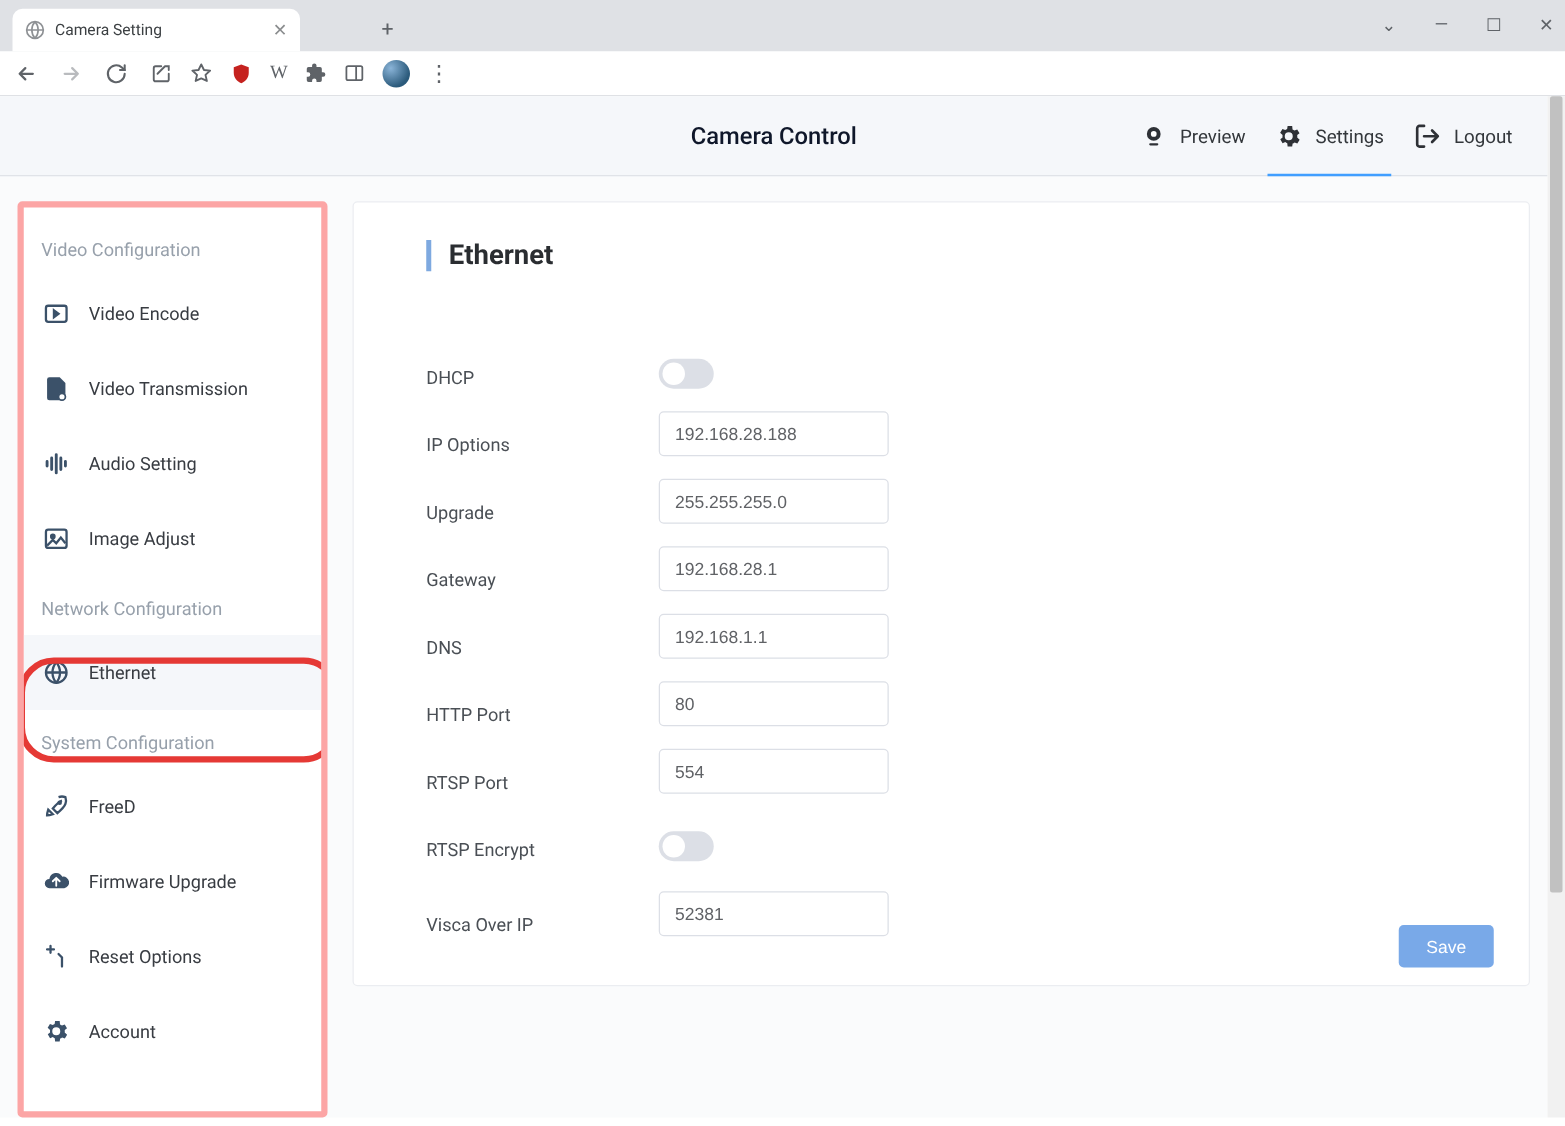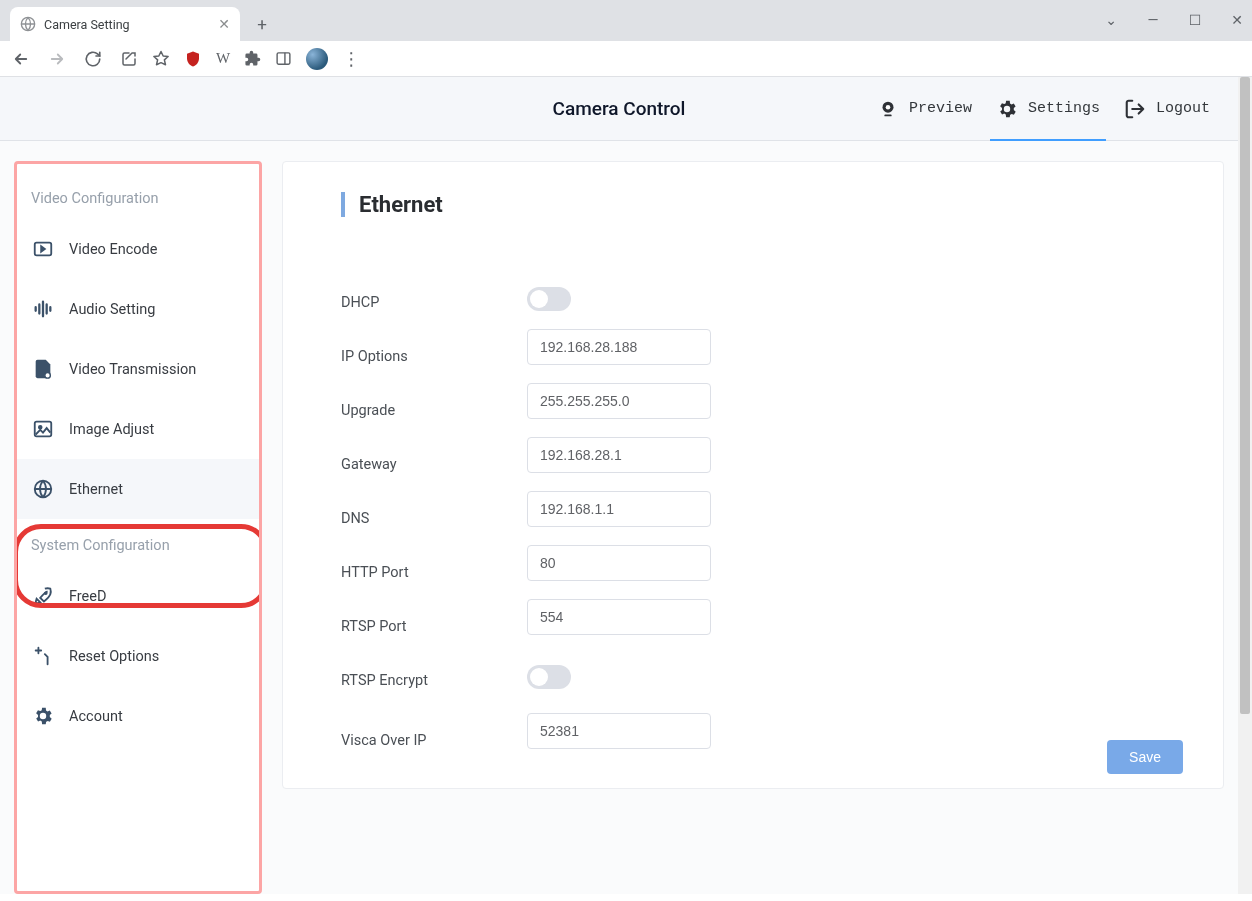--- a/index.html
+++ b/index.html
@@ -14,20 +14,21 @@
     position: relative;
   }
   
   .browser-chrome {
     height: 41px;
     background: #dfe1e5;
     display: flex;
     align-items: flex-end;
     padding-left: 10px;
     position: relative;
+    gap: 48px;
   }
   .tab {
     background: #fff;
     height: 34px;
     display: flex;
     align-items: center;
     padding: 0 10px;
     border-radius: 8px 8px 0 0;
     width: 230px;
     gap: 8px;
@@ -128,21 +129,20 @@
     color: #0f172a;
     font-weight: 500;
   }
   .topbar-right {
     margin-left: auto;
     display: flex;
     align-items: center;
     gap: 24px;
     padding-right: 28px;
     height: 100%;
-    font-family: Liberation Mono, monospace;
   }
   .topbar-item {
     display: flex;
     align-items: center;
     gap: 10px;
     color: #33373b;
     font-size: 15px;
     height: 100%;
     position: relative;
     cursor: pointer;
@@ -157,21 +157,21 @@
   }
   .content-area {
     display: flex;
     padding: 20px 14px 0 14px;
     gap: 20px;
     height: calc(100% - 64px);
   }
   .sidebar {
     width: 248px;
     background: #fff;
-    border: 3px solid #fca5a5;
+    border: 5px solid #fca5a5;
     border-radius: 4px;
     padding: 8px 0 0 0;
     height: 100%;
     overflow: hidden;
     position: relative;
   }
   .side-group-title {
     color: #97a0ab;
     font-size: 14.5px;
     padding: 18px 14px 12px 14px;
@@ -251,21 +251,21 @@
     position: absolute;
     width: 18px;
     height: 18px;
     background: #fff;
     border-radius: 50%;
     top: 3px;
     left: 3px;
   }
   .save-btn {
     position: absolute;
-    right: 40px;
+    right: 28px;
     bottom: 14px;
     background: #79a9e8;
     color: #fff;
     border: none;
     padding: 9px 22px;
     border-radius: 4px;
     font-size: 14px;
     cursor: pointer;
   }
   .fake-scrollbar {
@@ -401,46 +401,47 @@
         <span class="icon-wrap">
           <svg width="22" height="22" viewBox="0 0 24 24" fill="none" stroke="#3b5169" stroke-width="2">
               <rect x="3" y="5" width="18" height="14" rx="2"></rect>
               <path d="M10 9l4 3-4 3z" fill="#3b5169"></path>
             </svg>
         </span>
         <span>Video Encode</span>
       </div>
       <div class="side-item">
         <span class="icon-wrap">
-          <svg width="22" height="22" viewBox="0 0 24 24" fill="none" stroke="#3b5169" stroke-width="2.5" stroke-linecap="round">
-              <path d="M4 10v4M8 7v10M12 4v16M16 7v10M20 10v4"></path>
-            </svg>
-        </span>
-        <span>Audio Setting</span>
-      </div>
-      <div class="side-item">
-        <span class="icon-wrap">
           <svg width="22" height="22" viewBox="0 0 24 24" fill="#3b5169">
               <path d="M6 2h9l5 5v13a2 2 0 01-2 2H6a2 2 0 01-2-2V4a2 2 0 012-2z"></path>
               <circle cx="17" cy="19" r="3" fill="#fff" stroke="#3b5169" stroke-width="1.5"></circle>
             </svg>
         </span>
         <span>Video Transmission</span>
+      </div>
+      <div class="side-item">
+        <span class="icon-wrap">
+          <svg width="22" height="22" viewBox="0 0 24 24" fill="none" stroke="#3b5169" stroke-width="2.5" stroke-linecap="round">
+              <path d="M4 10v4M8 7v10M12 4v16M16 7v10M20 10v4"></path>
+            </svg>
+        </span>
+        <span>Audio Setting</span>
       </div>
       <div class="side-item">
         <span class="icon-wrap">
           <svg width="22" height="22" viewBox="0 0 24 24" fill="none" stroke="#3b5169" stroke-width="2">
               <rect x="3" y="4" width="18" height="16" rx="2"></rect>
               <circle cx="9" cy="10" r="1.5" fill="#3b5169"></circle>
               <path d="M4 18l5-5 3 3 4-5 4 5"></path>
             </svg>
         </span>
         <span>Image Adjust</span>
       </div>
 
+      <div class="side-group-title">Network Configuration</div>
 
       <div class="side-item active">
         <span class="icon-wrap">
           <svg width="22" height="22" viewBox="0 0 24 24" fill="none" stroke="#3b5169" stroke-width="2">
               <circle cx="12" cy="12" r="9"></circle>
               <path d="M3 12h18M12 3a14 14 0 010 18M12 3a14 14 0 000 18"></path>
             </svg>
         </span>
         <span>Ethernet</span>
       </div>
@@ -451,20 +452,29 @@
         <span class="icon-wrap">
           <svg width="22" height="22" viewBox="0 0 24 24" fill="none" stroke="#3b5169" stroke-width="2">
               <path d="M5 15c-1 3-1 5-1 5s2 0 5-1l-4-4zM14 4c3-1 6 0 6 0s1 3 0 6c-1 3-7 8-7 8l-4-4s5-6 8-7"></path>
               <circle cx="15" cy="9" r="1" fill="#3b5169"></circle>
             </svg>
         </span>
         <span>FreeD</span>
       </div>
       <div class="side-item">
         <span class="icon-wrap">
+          <svg width="22" height="22" viewBox="0 0 24 24" fill="#3b5169">
+              <path d="M19 18H6a4 4 0 010-8 6 6 0 0111.3-2A4.5 4.5 0 0119 18z"></path>
+              <path d="M12 16V9M9 12l3-3 3 3" stroke="#fff" stroke-width="1.6" fill="none" stroke-linecap="round" stroke-linejoin="round"></path>
+            </svg>
+        </span>
+        <span>Firmware Upgrade</span>
+      </div>
+      <div class="side-item">
+        <span class="icon-wrap">
           <svg width="22" height="22" viewBox="0 0 24 24" fill="none" stroke="#3b5169" stroke-width="2" stroke-linecap="round">
               <path d="M7 3v6M4 6h6M17 21v-8l-3-3"></path>
             </svg>
         </span>
         <span>Reset Options</span>
       </div>
       <div class="side-item">
         <span class="icon-wrap">
           <svg width="22" height="22" viewBox="0 0 24 24" fill="#3b5169">
               <path d="M19.4 13a7.8 7.8 0 000-2l2-1.6-2-3.4-2.4 1a7.7 7.7 0 00-1.7-1L15 3h-4l-.4 2.6a7.7 7.7 0 00-1.7 1l-2.4-1-2 3.4L6.6 11a7.8 7.8 0 000 2l-2 1.6 2 3.4 2.4-1a7.7 7.7 0 001.7 1L11 21h4l.4-2.6a7.7 7.7 0 001.7-1l2.4 1 2-3.4zM12 15.5A3.5 3.5 0 1112 8.5a3.5 3.5 0 010 7z"></path>

